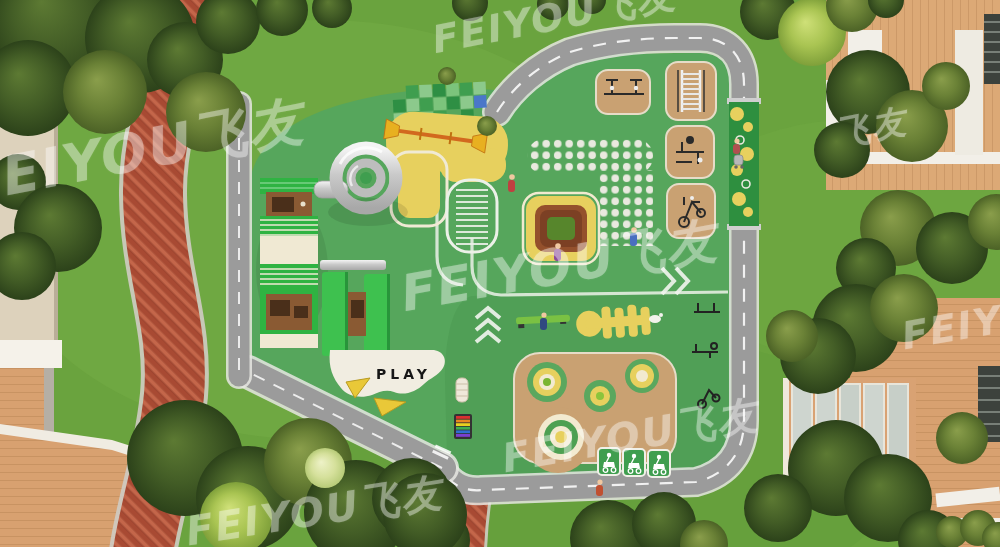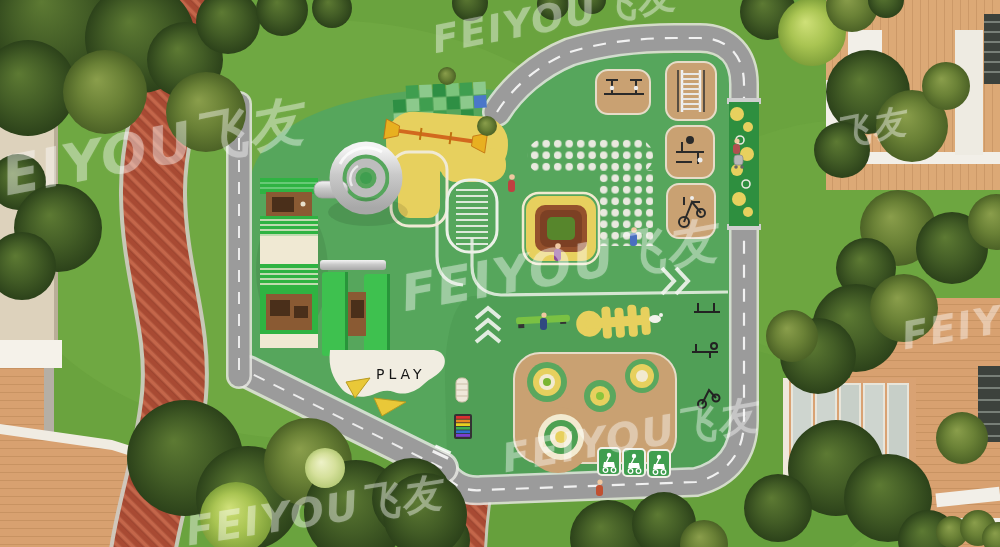--- a/index.html
+++ b/index.html
@@ -1,21 +1,21 @@
 <!DOCTYPE html>
 <html><head>
 <meta charset="utf-8">
 <style>
   html,body{margin:0;padding:0;background:#222;}
   #stage{position:relative;width:1000px;height:547px;overflow:hidden;font-family:"DejaVu Sans",sans-serif;}
   #stage svg{position:absolute;left:0;top:0;}
   .wm{position:absolute;color:#fff;opacity:.42;font-weight:800;font-style:italic;
       letter-spacing:2px;white-space:nowrap;transform-origin:left top;pointer-events:none;
       font-family:"DejaVu Sans",sans-serif;text-shadow:0 0 2px rgba(255,255,255,.3);}
-  .play-label{position:absolute;left:376px;top:366px;font-size:14px;font-weight:400;
+  .play-label{position:absolute;left:376px;top:366px;font-size:14px;font-weight:700;
       letter-spacing:4px;color:#161616;font-family:"DejaVu Sans",sans-serif;}
 </style>
 </head>
 <body>
 
 <div id="stage">
 <svg width="1000" height="547" viewBox="0 0 1000 547">
   <defs>
     <radialGradient id="gD" fx="0.4" fy="0.35">
           <stop offset="0%" stop-color="#5d7a33"></stop>

